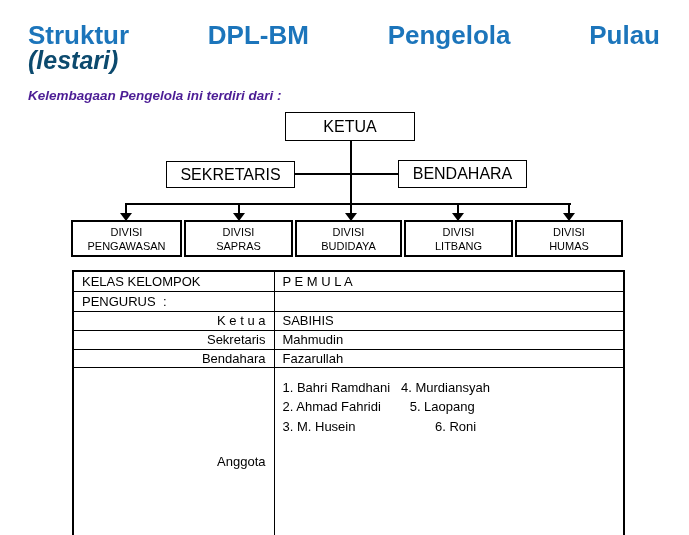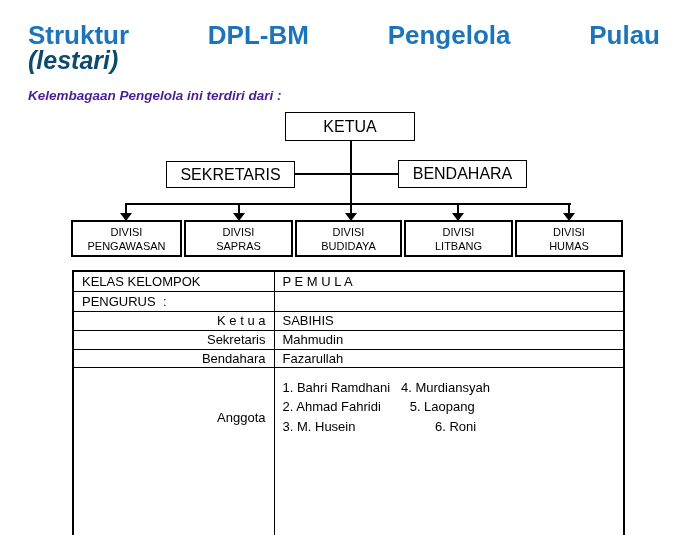--- a/index.html
+++ b/index.html
@@ -47,21 +47,21 @@
   }
   .info-table td {
     border:1px solid #000; font-size:13px; color:#000;
     padding:1px 8px; white-space:pre-wrap; vertical-align:middle;
     overflow:hidden;
   }
   .col-label { width:201px; }
   .col-value { width:350px; }
   td.align-right { text-align:right; }
   td.anggota-cell { vertical-align:top; padding-top:12px; }
-  .anggota-label { text-align:right; }
+  .anggota-label { text-align:right;margin-top:44px; }
   .jumlah-block { margin-top:30px; }
   td.members-cell { vertical-align:top; padding-top:10px; line-height:1.5; }
 </style>
 </head>
 <body>
 
 <div class="screen">
 
   <div class="title-line1">
       <span>Struktur</span>

